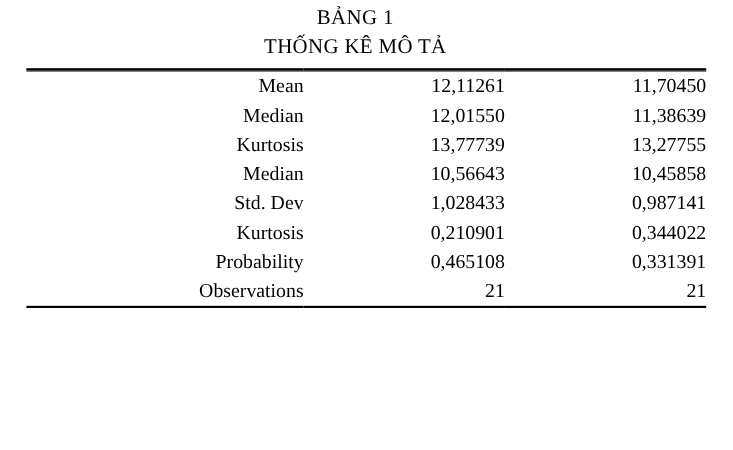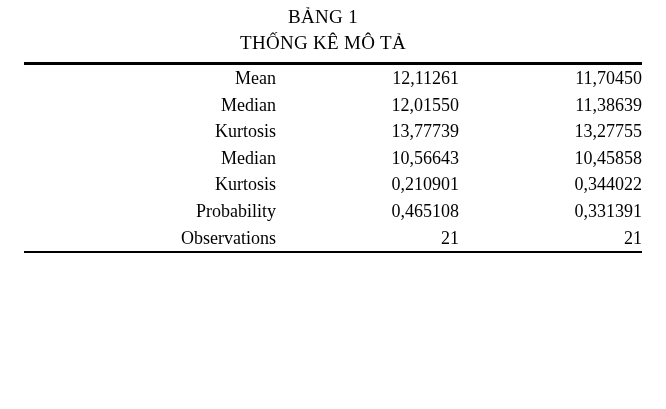--- a/index.html
+++ b/index.html
@@ -126,20 +126,25 @@
           <td class="label">Kurtosis</td>
           <td class="val">13,77739</td>
           <td class="val">13,27755</td>
         </tr>
         <tr>
           <td class="label">Median</td>
           <td class="val">10,56643</td>
           <td class="val">10,45858</td>
         </tr>
         <tr>
+          <td class="label">Std. Dev</td>
+          <td class="val">1,028433</td>
+          <td class="val">0,987141</td>
+        </tr>
+        <tr>
           <td class="label">Kurtosis</td>
           <td class="val">0,210901</td>
           <td class="val">0,344022</td>
         </tr>
         <tr>
           <td class="label">Probability</td>
           <td class="val">0,465108</td>
           <td class="val">0,331391</td>
         </tr>
         <tr>

